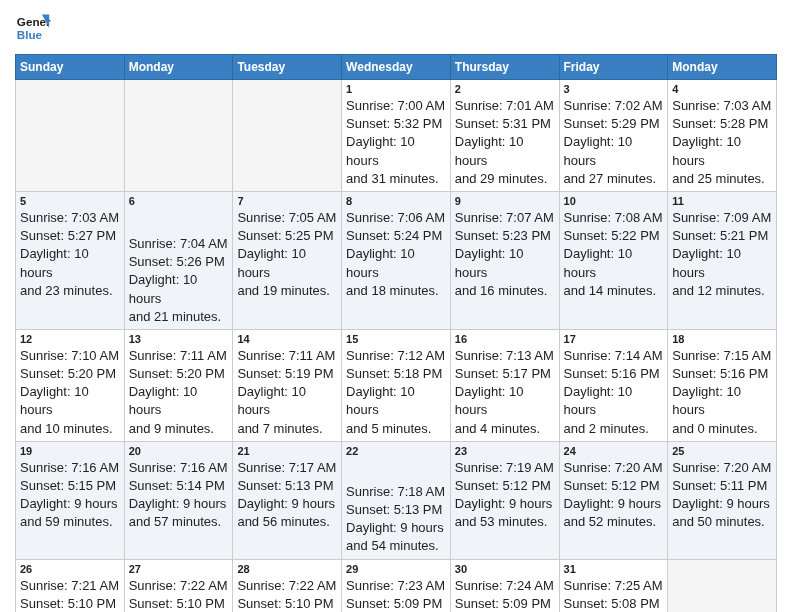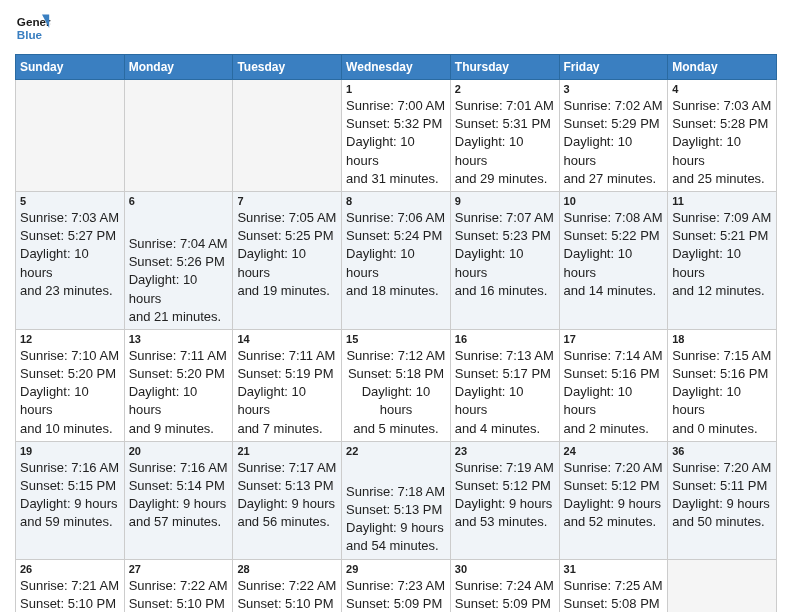--- a/index.html
+++ b/index.html
@@ -231,21 +231,21 @@
           </td>
           <td>
             <div class="day-number">14</div>
             <div class="day-info" style="white-space: pre-line;">Sunrise: 7:11 AM
 Sunset: 5:19 PM
 Daylight: 10 hours
 and 7 minutes.</div>
           </td>
           <td>
             <div class="day-number">15</div>
-            <div class="day-info" style="white-space: pre-line; text-align: center;">Sunrise: 7:12 AM
+            <div class="day-info" style="white-space: pre-line;">Sunrise: 7:12 AM
 Sunset: 5:18 PM
 Daylight: 10 hours
 and 5 minutes.</div>
           </td>
           <td>
             <div class="day-number">16</div>
             <div class="day-info" style="white-space: pre-line;">Sunrise: 7:13 AM
 Sunset: 5:17 PM
 Daylight: 10 hours
 and 4 minutes.</div>
@@ -302,21 +302,21 @@
 and 53 minutes.</div>
           </td>
           <td class="alt-row">
             <div class="day-number">24</div>
             <div class="day-info" style="white-space: pre-line;">Sunrise: 7:20 AM
 Sunset: 5:12 PM
 Daylight: 9 hours
 and 52 minutes.</div>
           </td>
           <td class="alt-row">
-            <div class="day-number">36</div>
+            <div class="day-number">25</div>
             <div class="day-info" style="white-space: pre-line;">Sunrise: 7:20 AM
 Sunset: 5:11 PM
 Daylight: 9 hours
 and 50 minutes.</div>
           </td>
         </tr>
         <tr>
           <td>
             <div class="day-number">26</div>
             <div class="day-info" style="white-space: pre-line;">Sunrise: 7:21 AM

